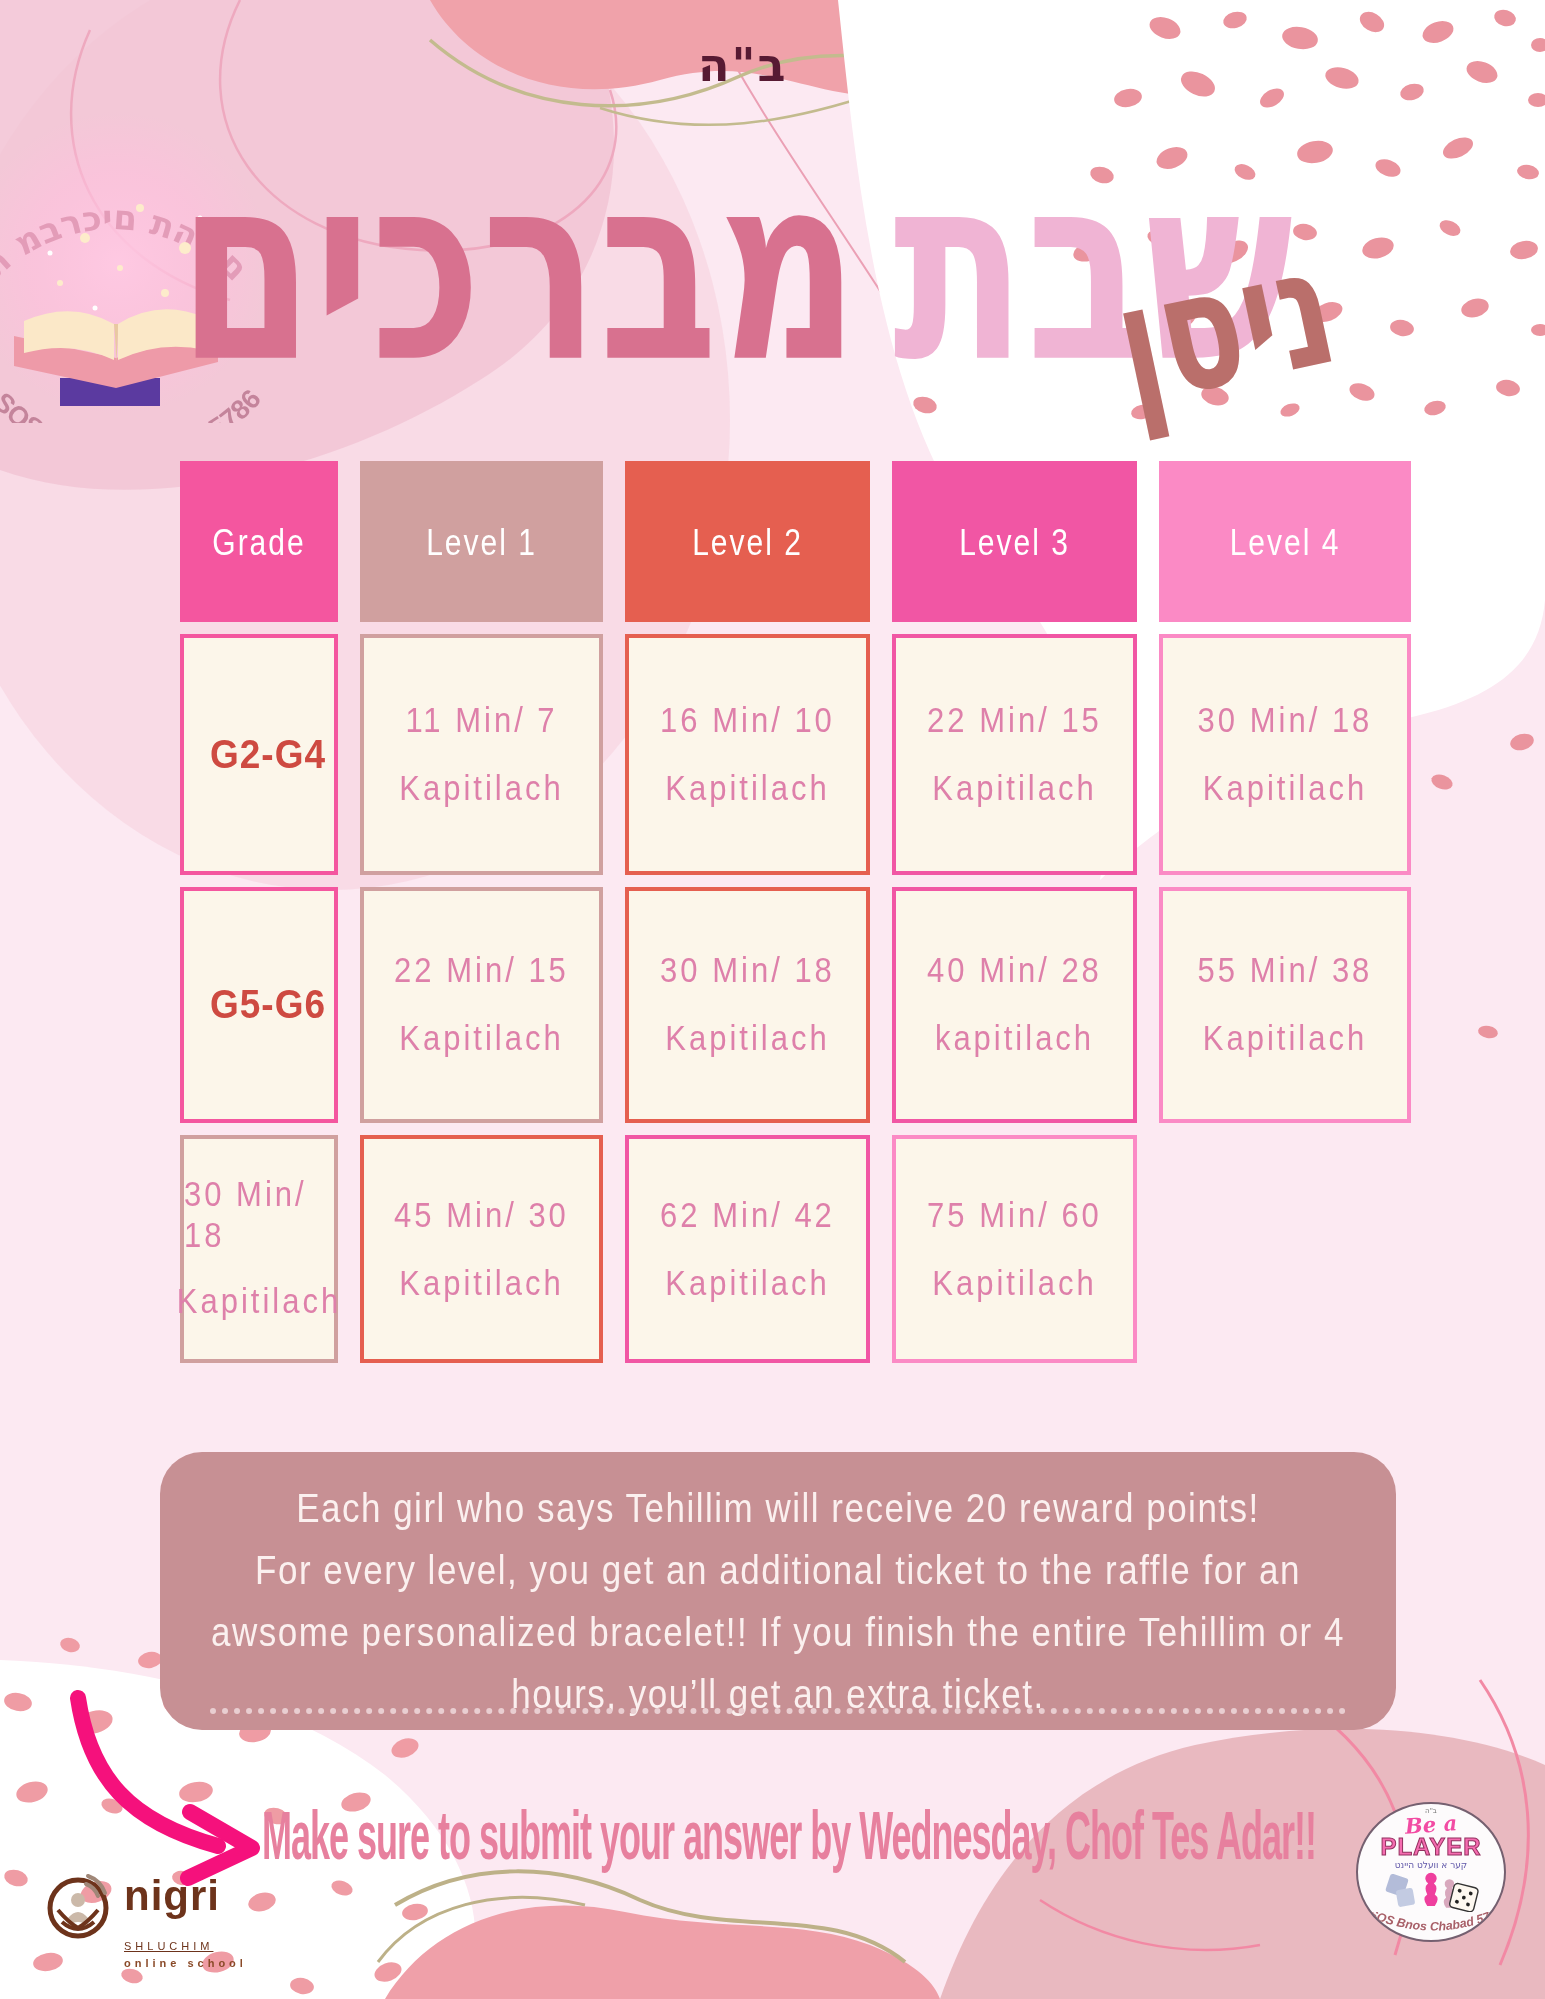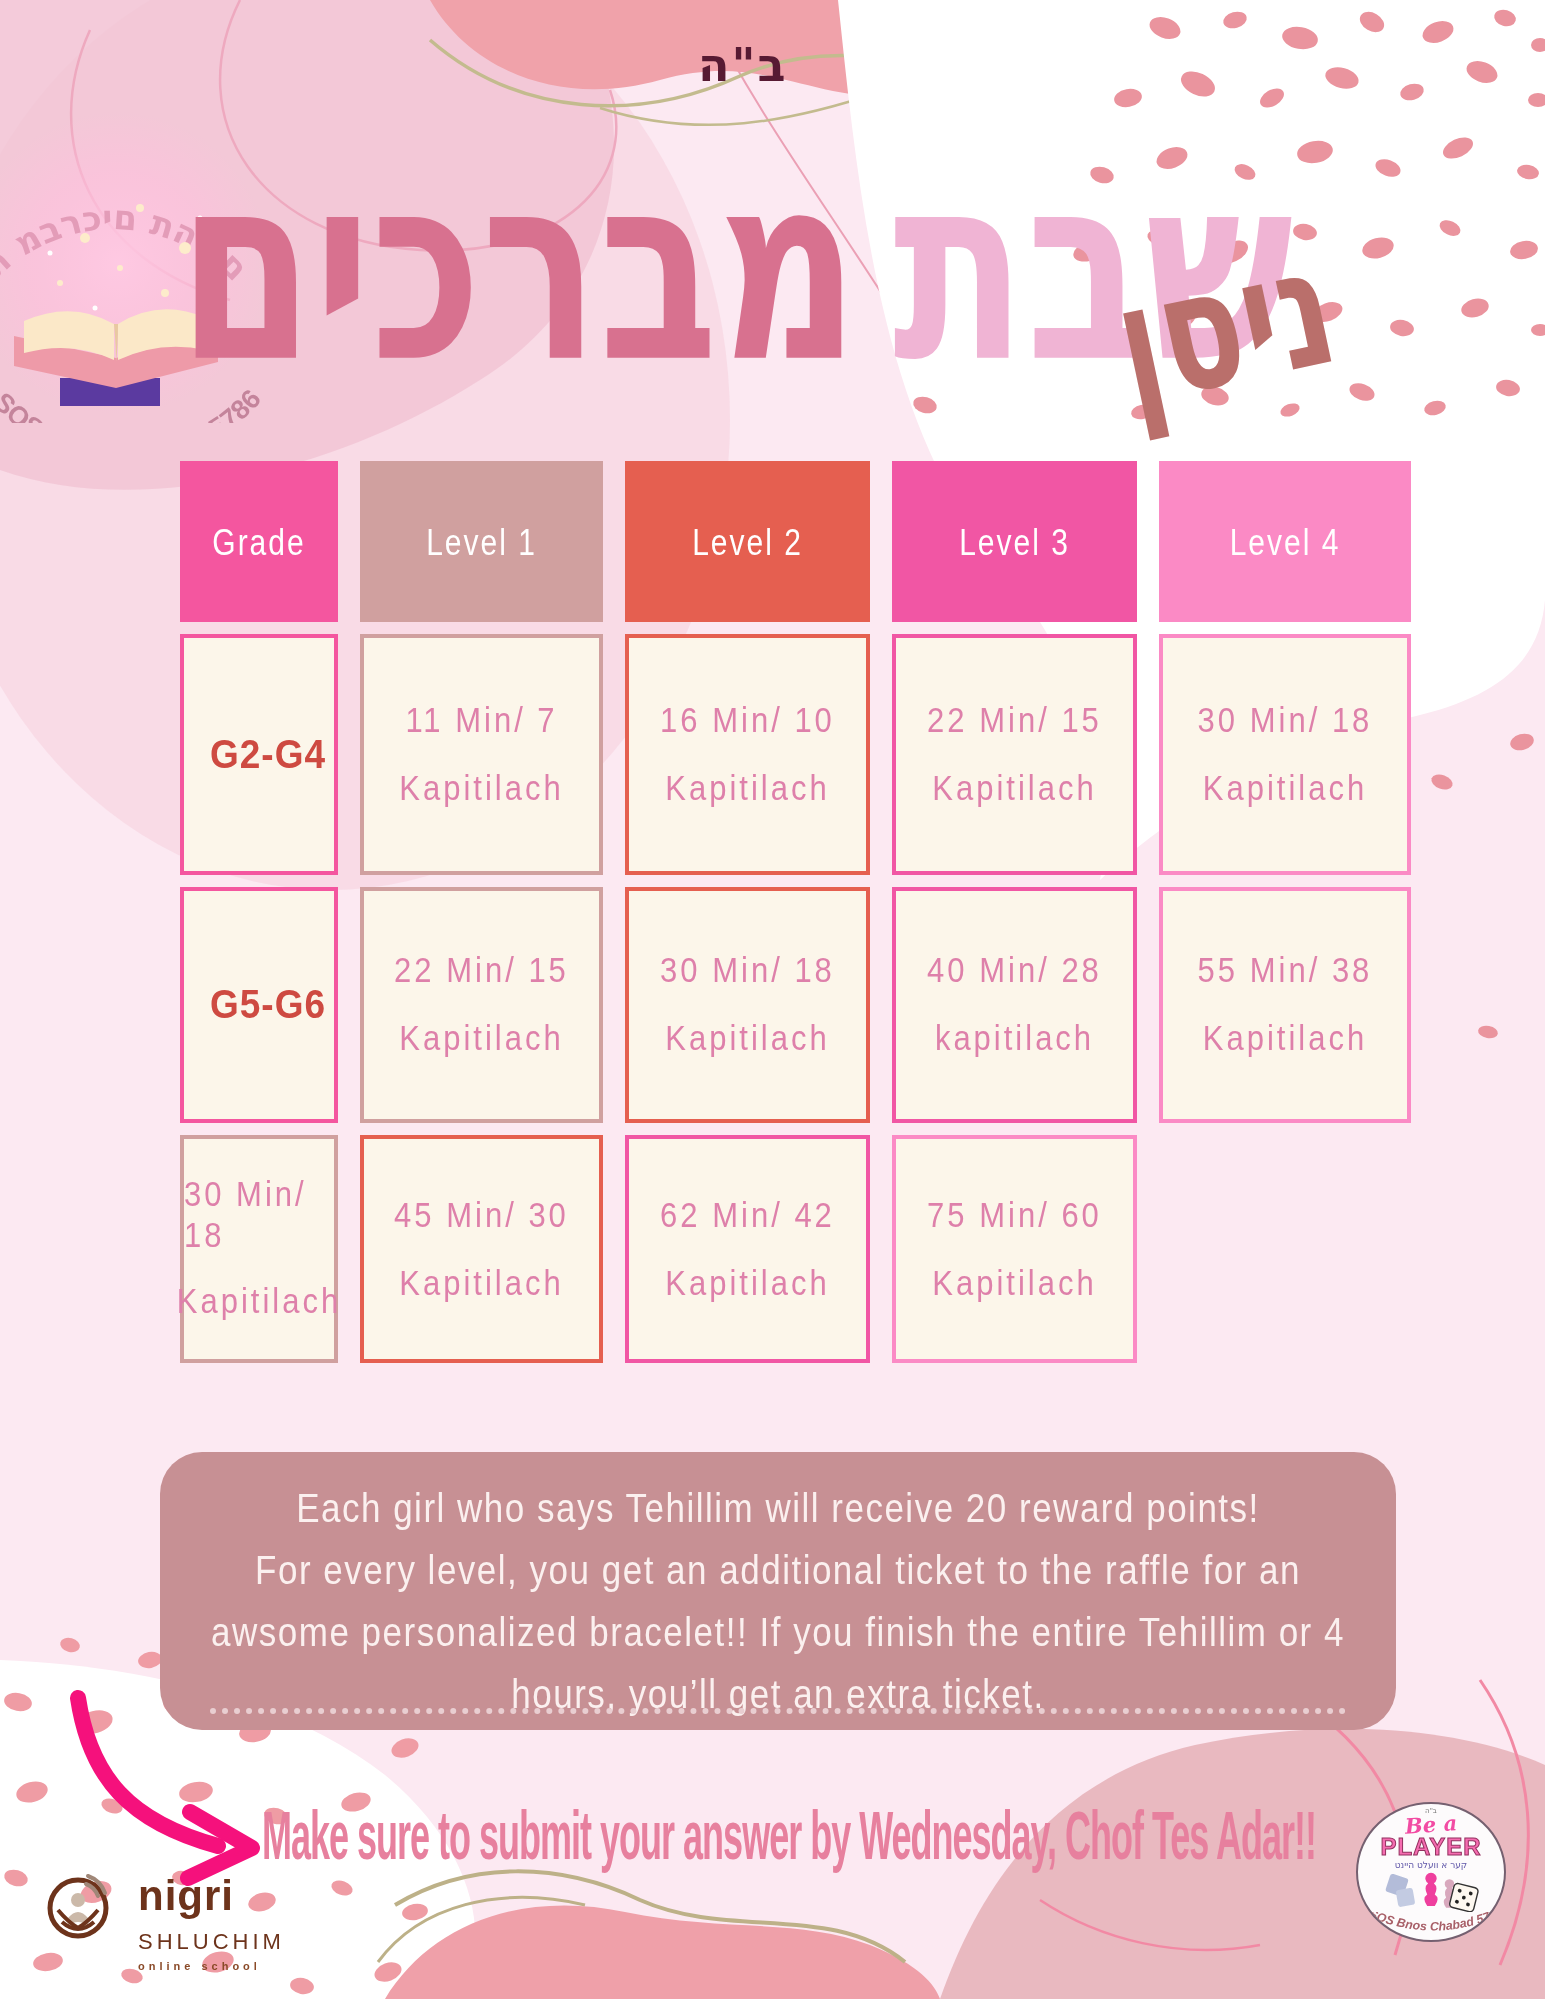--- a/index.html
+++ b/index.html
@@ -43,24 +43,24 @@
       padding-top:20px;box-sizing:border-box;}
   .reward-line{color:#fbf0ef;font-size:35px;letter-spacing:1.5px;text-align:center;line-height:62px;
       transform:scaleY(1.18);white-space:nowrap;}
   #dotted-rule{position:absolute;left:50px;right:50px;bottom:16px;border-top:6px dotted #e9ced1;}
 
   
   #submit-note{position:absolute;left:262px;top:1796px;font-size:36px;font-weight:bold;color:#e7809e;
       letter-spacing:-1px;white-space:nowrap;z-index:5;transform:scaleY(1.9);transform-origin:top left;}
 
   
-  #nigri{position:absolute;left:46px;top:1866px;display:flex;gap:28px;z-index:6;}
+  #nigri{position:absolute;left:46px;top:1866px;display:flex;gap:14px;z-index:6;}
   #nigri .txt{display:flex;flex-direction:column;margin-top:10px;}
   #nigri .n1{font-size:42px;font-weight:bold;color:#6d331b;line-height:40px;letter-spacing:1px;}
-  #nigri .n2{font-size:22px;color:#6d331b;letter-spacing:4px;margin-top:13px;}
+  #nigri .n2{font-size:11px;color:#6d331b;letter-spacing:4px;margin-top:24px;text-decoration:underline;}
   #nigri .n3{font-size:11px;font-weight:bold;color:#8a4a28;letter-spacing:4px;margin-top:5px;text-transform:lowercase;}
 
   
   #player-badge{position:absolute;left:1356px;top:1802px;width:150px;height:140px;background:#fdfbfc;
       border:2px solid #756070;border-radius:50%;z-index:6;display:flex;flex-direction:column;
       align-items:center;box-sizing:border-box;overflow:hidden;}
   #player-badge .pb-bsd{font-size:7px;color:#777;margin-top:3px;}
   #player-badge .pb-bea{font-family:"DejaVu Serif",serif;font-style:italic;font-weight:bold;
       font-size:21px;color:#f24ba3;line-height:20px;transform:rotate(-4deg);}
   #player-badge .pb-player{font-size:24px;font-weight:bold;color:#f56cb0;letter-spacing:1px;

